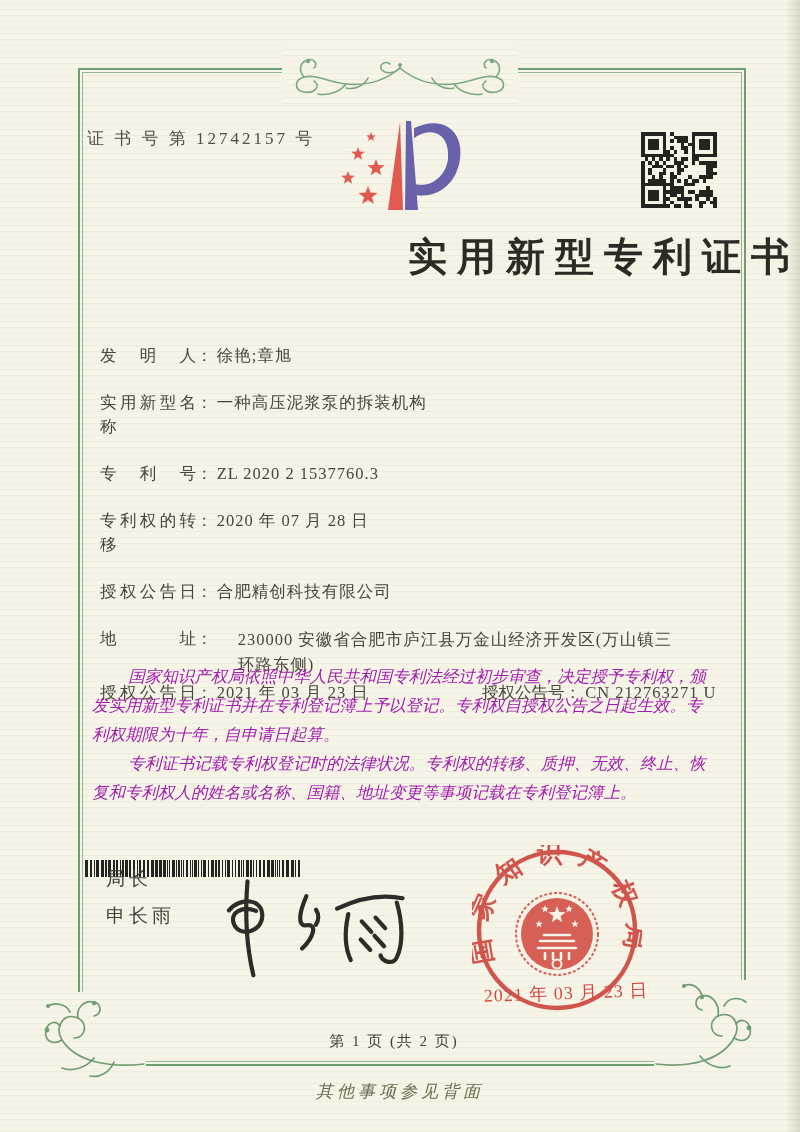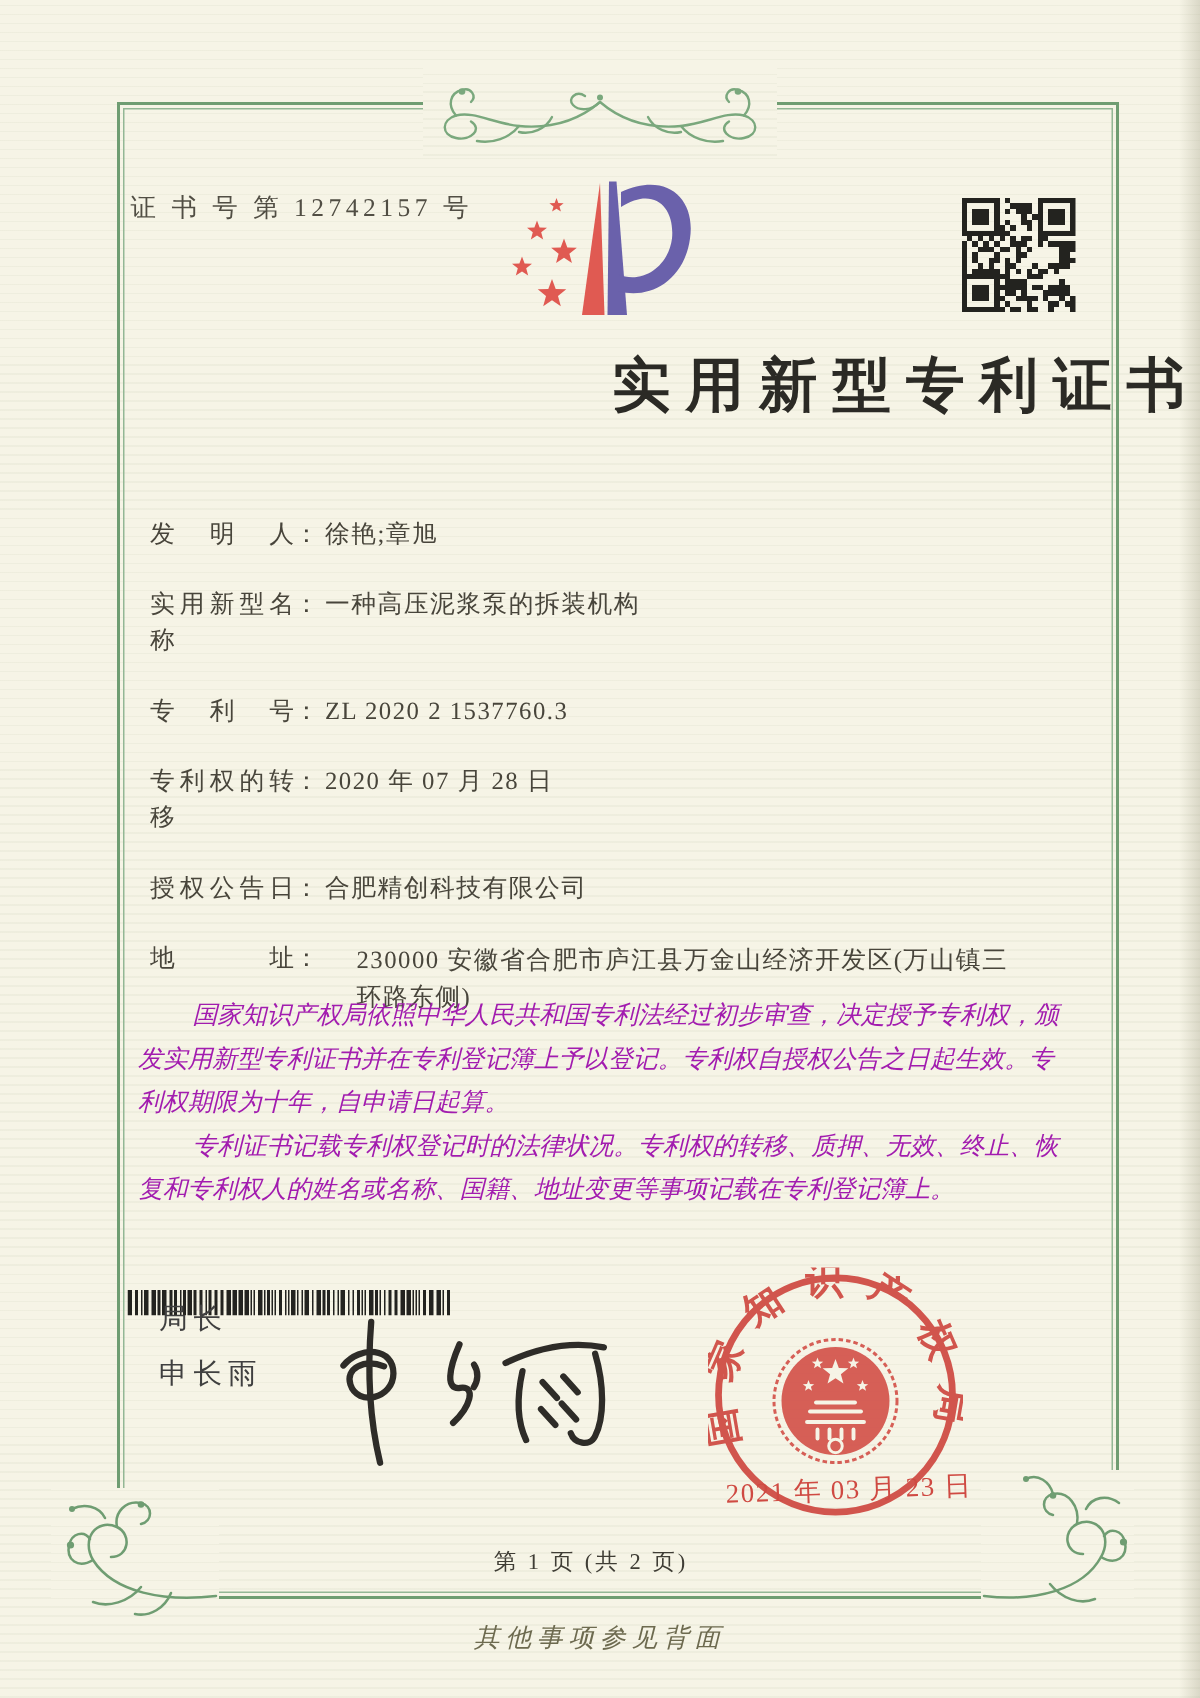--- a/index.html
+++ b/index.html
@@ -408,20 +408,28 @@
     <span class="fvalue">2020 年 07 月 28 日</span>
   </div>
   <div class="frow">
     <span class="flabel">授权公告日</span><span class="fcolon">：</span>
     <span class="fvalue">合肥精创科技有限公司</span>
   </div>
   <div class="frow row-address">
     <span class="flabel">地址</span><span class="fcolon">：</span>
     <span class="fvalue fvalue-wrap">230000 安徽省合肥市庐江县万金山经济开发区(万山镇三环路东侧)</span>
   </div>
+  <div class="frow">
+    <span class="flabel">授权公告日</span><span class="fcolon">：</span>
+    <span class="fvalue">2021 年 03 月 23 日</span>
+    <span class="grant-no-group">
+      <span>授权公告号</span><span>：</span>
+      <span class="fvalue">CN 212763271 U</span>
+    </span>
+  </div>
 </div>
 
 <div class="abs paras">
   <p>国家知识产权局依照中华人民共和国专利法经过初步审查，决定授予专利权，颁发实用新型专利证书并在专利登记簿上予以登记。专利权自授权公告之日起生效。专利权期限为十年，自申请日起算。</p>
   <p>专利证书记载专利权登记时的法律状况。专利权的转移、质押、无效、终止、恢复和专利权人的姓名或名称、国籍、地址变更等事项记载在专利登记簿上。</p>
 </div>
 
 <div class="abs barcode">
   <svg id="barcode-svg" width="216" height="17">
       <rect x="0" y="0" width="3" height="17" fill="#23231f"></rect>

